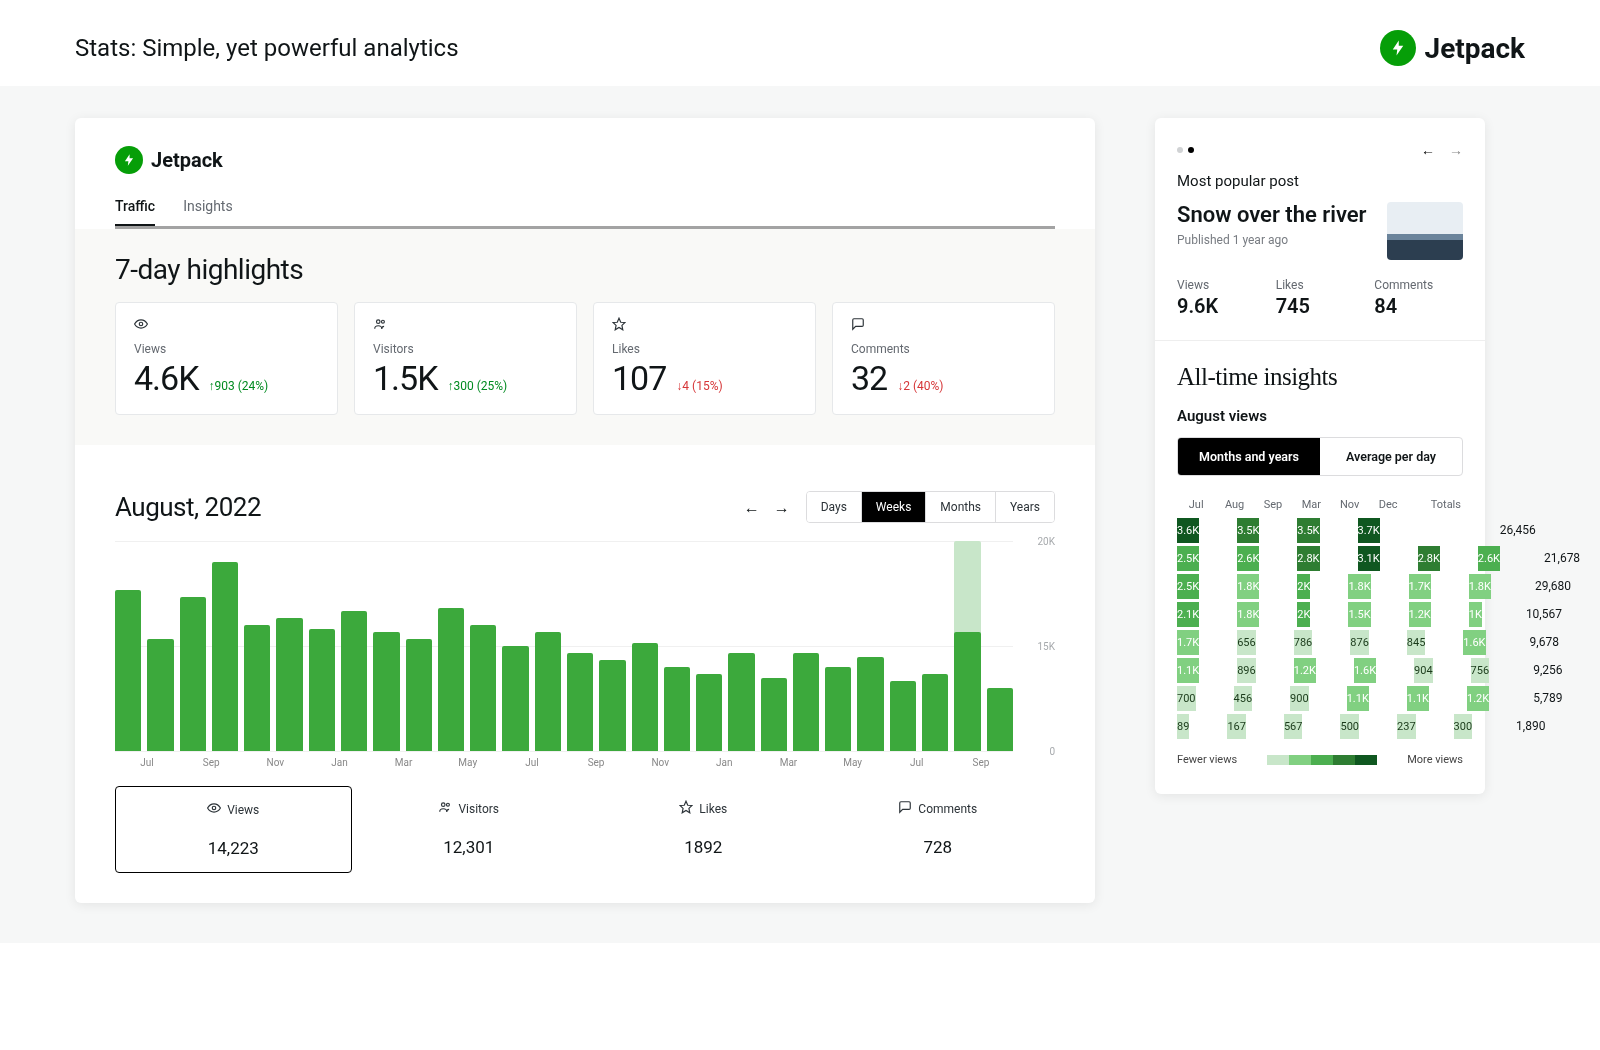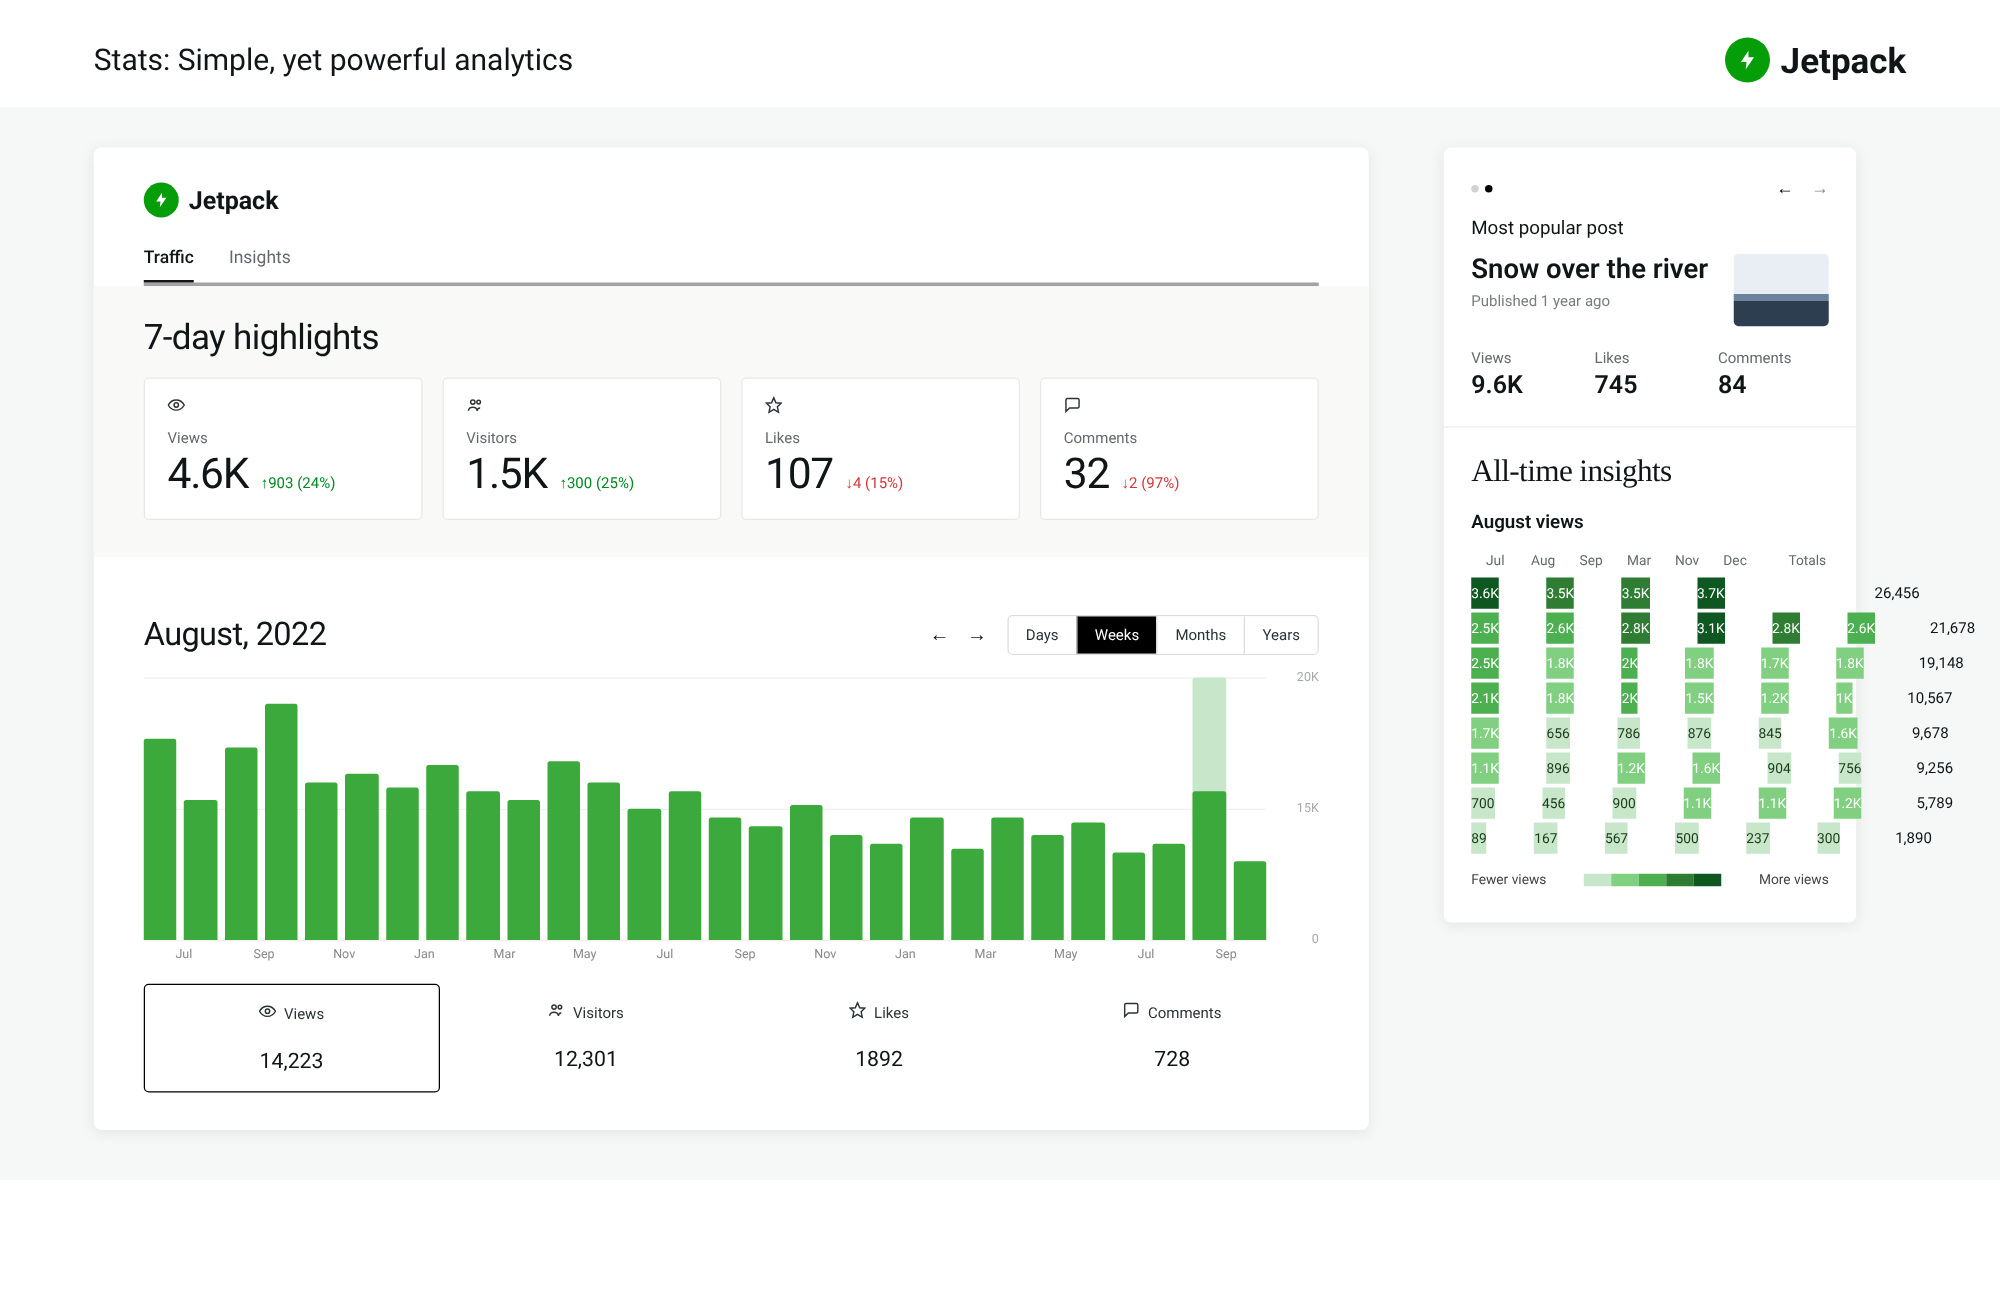--- a/index.html
+++ b/index.html
@@ -168,21 +168,21 @@
                 <span class="kpi-delta down">↓4 (15%)</span>
               </div>
             </div>
             <div class="kpi">
               <div class="kpi-icon"><svg width="14" height="14" viewBox="0 0 24 24" fill="none" stroke="currentColor" stroke-width="2">
                   <path d="M21 14a2 2 0 0 1-2 2H8l-5 5V5a2 2 0 0 1 2-2h14a2 2 0 0 1 2 2z"></path>
                 </svg></div>
               <div class="kpi-label">Comments</div>
               <div class="kpi-row">
                 <span class="kpi-val">32</span>
-                <span class="kpi-delta down">↓2 (97%)</span>
+                <span class="kpi-delta down">↓2 (40%)</span>
               </div>
             </div>
           </div>
       </div>
 
       <div class="chart-wrap">
         <div class="chart-head">
           <div class="chart-title">August, 2022</div>
           <div class="chart-ctrl">
             <div class="nav-arrows">
@@ -331,20 +331,24 @@
           <div class="mob-stat">
             <div class="mob-stat-lab">Comments</div>
             <div class="mob-stat-val">84</div>
           </div>
         </div>
 
       <hr>
 
       <div class="serif">All-time insights</div>
       <div class="total-lab">August views</div>
+      <div class="seg" id="seg">
+          <div class="seg-btn active">Months and years</div>
+          <div class="seg-btn">Average per day</div>
+        </div>
 
       <div class="heat-head" id="heat-head">
           <div>Jul</div>
           <div>Aug</div>
           <div>Sep</div>
           <div>Mar</div>
           <div>Nov</div>
           <div>Dec</div>
           <div class="tot">Totals</div>
         </div>
@@ -367,21 +371,21 @@
             <div class="heat-cell" style="background: rgb(76, 175, 80);">2.6K</div>
             <div class="heat-tot">21,678</div>
           </div>
           <div class="heat-row">
             <div class="heat-cell" style="background: rgb(76, 175, 80);">2.5K</div>
             <div class="heat-cell" style="background: rgb(129, 208, 129);">1.8K</div>
             <div class="heat-cell" style="background: rgb(76, 175, 80);">2K</div>
             <div class="heat-cell" style="background: rgb(129, 208, 129);">1.8K</div>
             <div class="heat-cell" style="background: rgb(129, 208, 129);">1.7K</div>
             <div class="heat-cell" style="background: rgb(129, 208, 129);">1.8K</div>
-            <div class="heat-tot">19,148</div>
+            <div class="heat-tot">29,680</div>
           </div>
           <div class="heat-row">
             <div class="heat-cell" style="background: rgb(76, 175, 80);">2.1K</div>
             <div class="heat-cell" style="background: rgb(129, 208, 129);">1.8K</div>
             <div class="heat-cell" style="background: rgb(76, 175, 80);">2K</div>
             <div class="heat-cell" style="background: rgb(129, 208, 129);">1.5K</div>
             <div class="heat-cell" style="background: rgb(129, 208, 129);">1.2K</div>
             <div class="heat-cell" style="background: rgb(129, 208, 129);">1K</div>
             <div class="heat-tot">10,567</div>
           </div>

